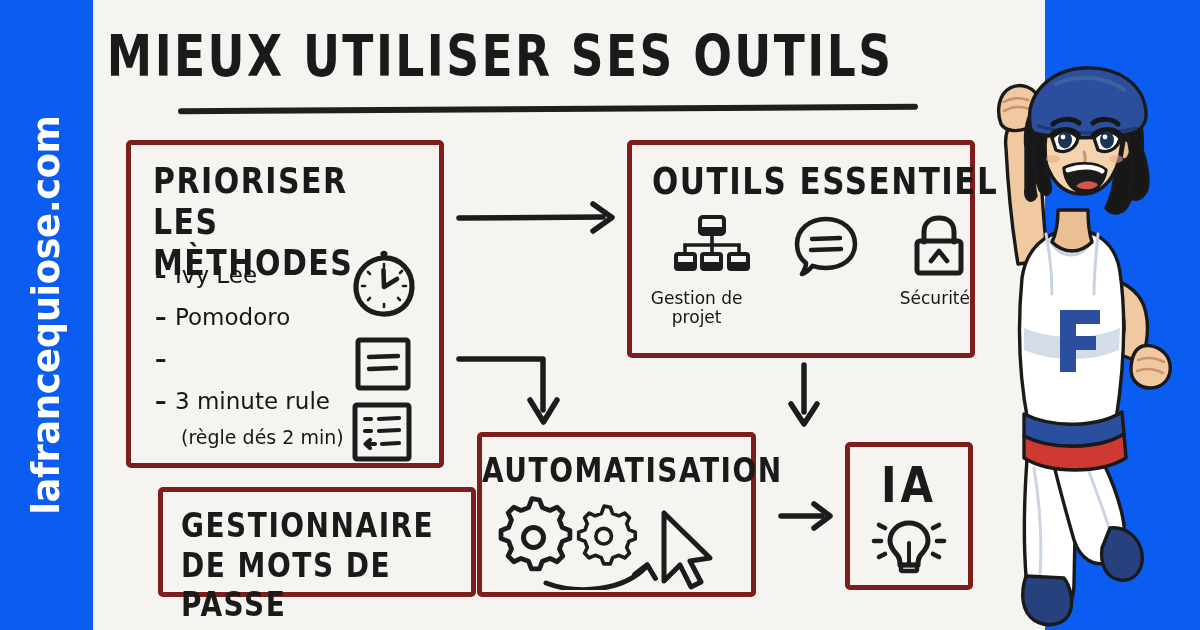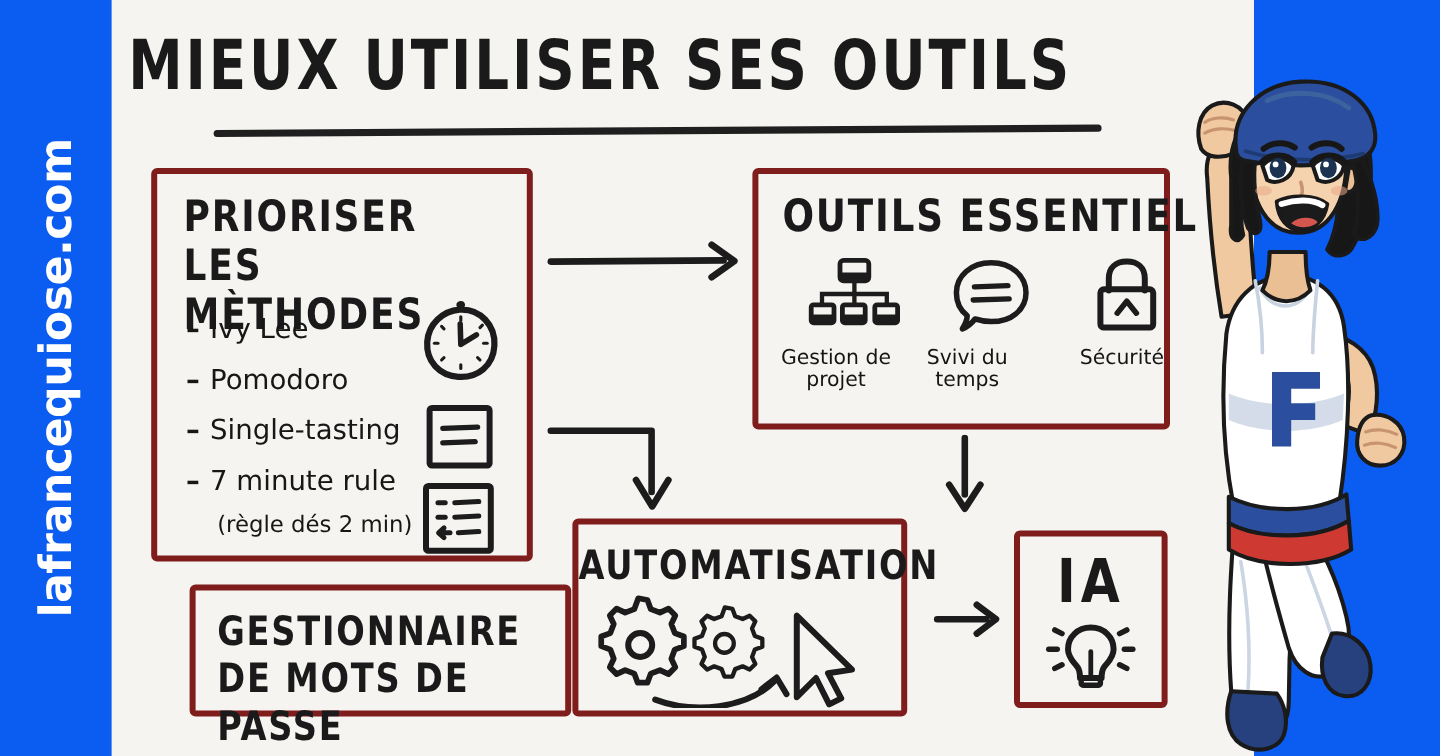--- a/index.html
+++ b/index.html
@@ -140,26 +140,25 @@
       <div class="meth-item">
         <span class="meth-dash">–</span>
         <span class="meth-txt">Ivy Lee</span>
       </div>
       <div class="meth-item">
         <span class="meth-dash">–</span>
         <span class="meth-txt">Pomodoro</span>
       </div>
       <div class="meth-item">
         <span class="meth-dash">–</span>
-        <span class="meth-txt">Single-tasting</span>
       </div>
       <div class="meth-item">
         <span class="meth-dash">–</span>
         <span class="meth-txt">
-          <span>7 minute rule</span>
+          <span>3 minute rule</span>
           <span class="meth-sub">(règle dés 2 min)</span>
         </span>
       </div>
     </div>
 
     <div class="ico" style="left:216px;top:100px;">
       <svg width="72" height="78" viewBox="0 0 72 78">
         <path d="M34 7 c2.5 -2 6 -1.5 6.5 1.5 c0.4 2.6 -2.4 4.2 -4.8 3.6 c-2 -0.5 -3.2 -3.4 -1.7 -5.1 z" fill="#1C1C1C"></path>
         <path d="M36 13 C53 12 66 26 65 43 C64 60 51 70 35 69 C19 68 8 56 9 40 C10 25 22 14 36 13 Z" fill="none" stroke="#1C1C1C" stroke-width="5.2" stroke-linecap="round"></path>
         <path d="M36.5 25 L37 42 L50 34" fill="none" stroke="#1C1C1C" stroke-width="4.6" stroke-linecap="round" stroke-linejoin="round"></path>
@@ -227,21 +226,20 @@
 
       <div class="oitem">
         <div class="oicon">
           <svg width="70" height="66" viewBox="0 0 70 66">
             <path d="M35 5 C52 5 64 16 64 30 C64 44 52 54 35 54 C30 54 25.5 53.2 21.5 51.8
                      C19 55 15 58.5 11 60 C13.5 56 15 52 15 49 C9 44.5 6 37.8 6 30 C6 16 18 5 35 5 Z" fill="none" stroke="#1C1C1C" stroke-width="4.6" stroke-linejoin="round"></path>
             <line x1="21" y1="25" x2="49" y2="24" stroke="#1C1C1C" stroke-width="4.4" stroke-linecap="round"></line>
             <line x1="20" y1="36" x2="50" y2="35" stroke="#1C1C1C" stroke-width="4.4" stroke-linecap="round"></line>
           </svg>
         </div>
-        <div class="olabel">Svivi du temps</div>
       </div>
 
       <div class="oitem">
         <div class="oicon">
           <svg width="62" height="66" viewBox="0 0 62 66">
             <path d="M16 28 L16 18 C16 9 22 4 31 4 C40 4 46 9 46 18 L46 28" fill="none" stroke="#1C1C1C" stroke-width="5" stroke-linecap="round"></path>
             <rect x="9" y="27" width="44" height="32" rx="3" fill="none" stroke="#1C1C1C" stroke-width="5"></rect>
             <path d="M23 47 L31 37 L39 47" fill="none" stroke="#1C1C1C" stroke-width="4.6" stroke-linecap="round" stroke-linejoin="round"></path>
           </svg>
         </div>

